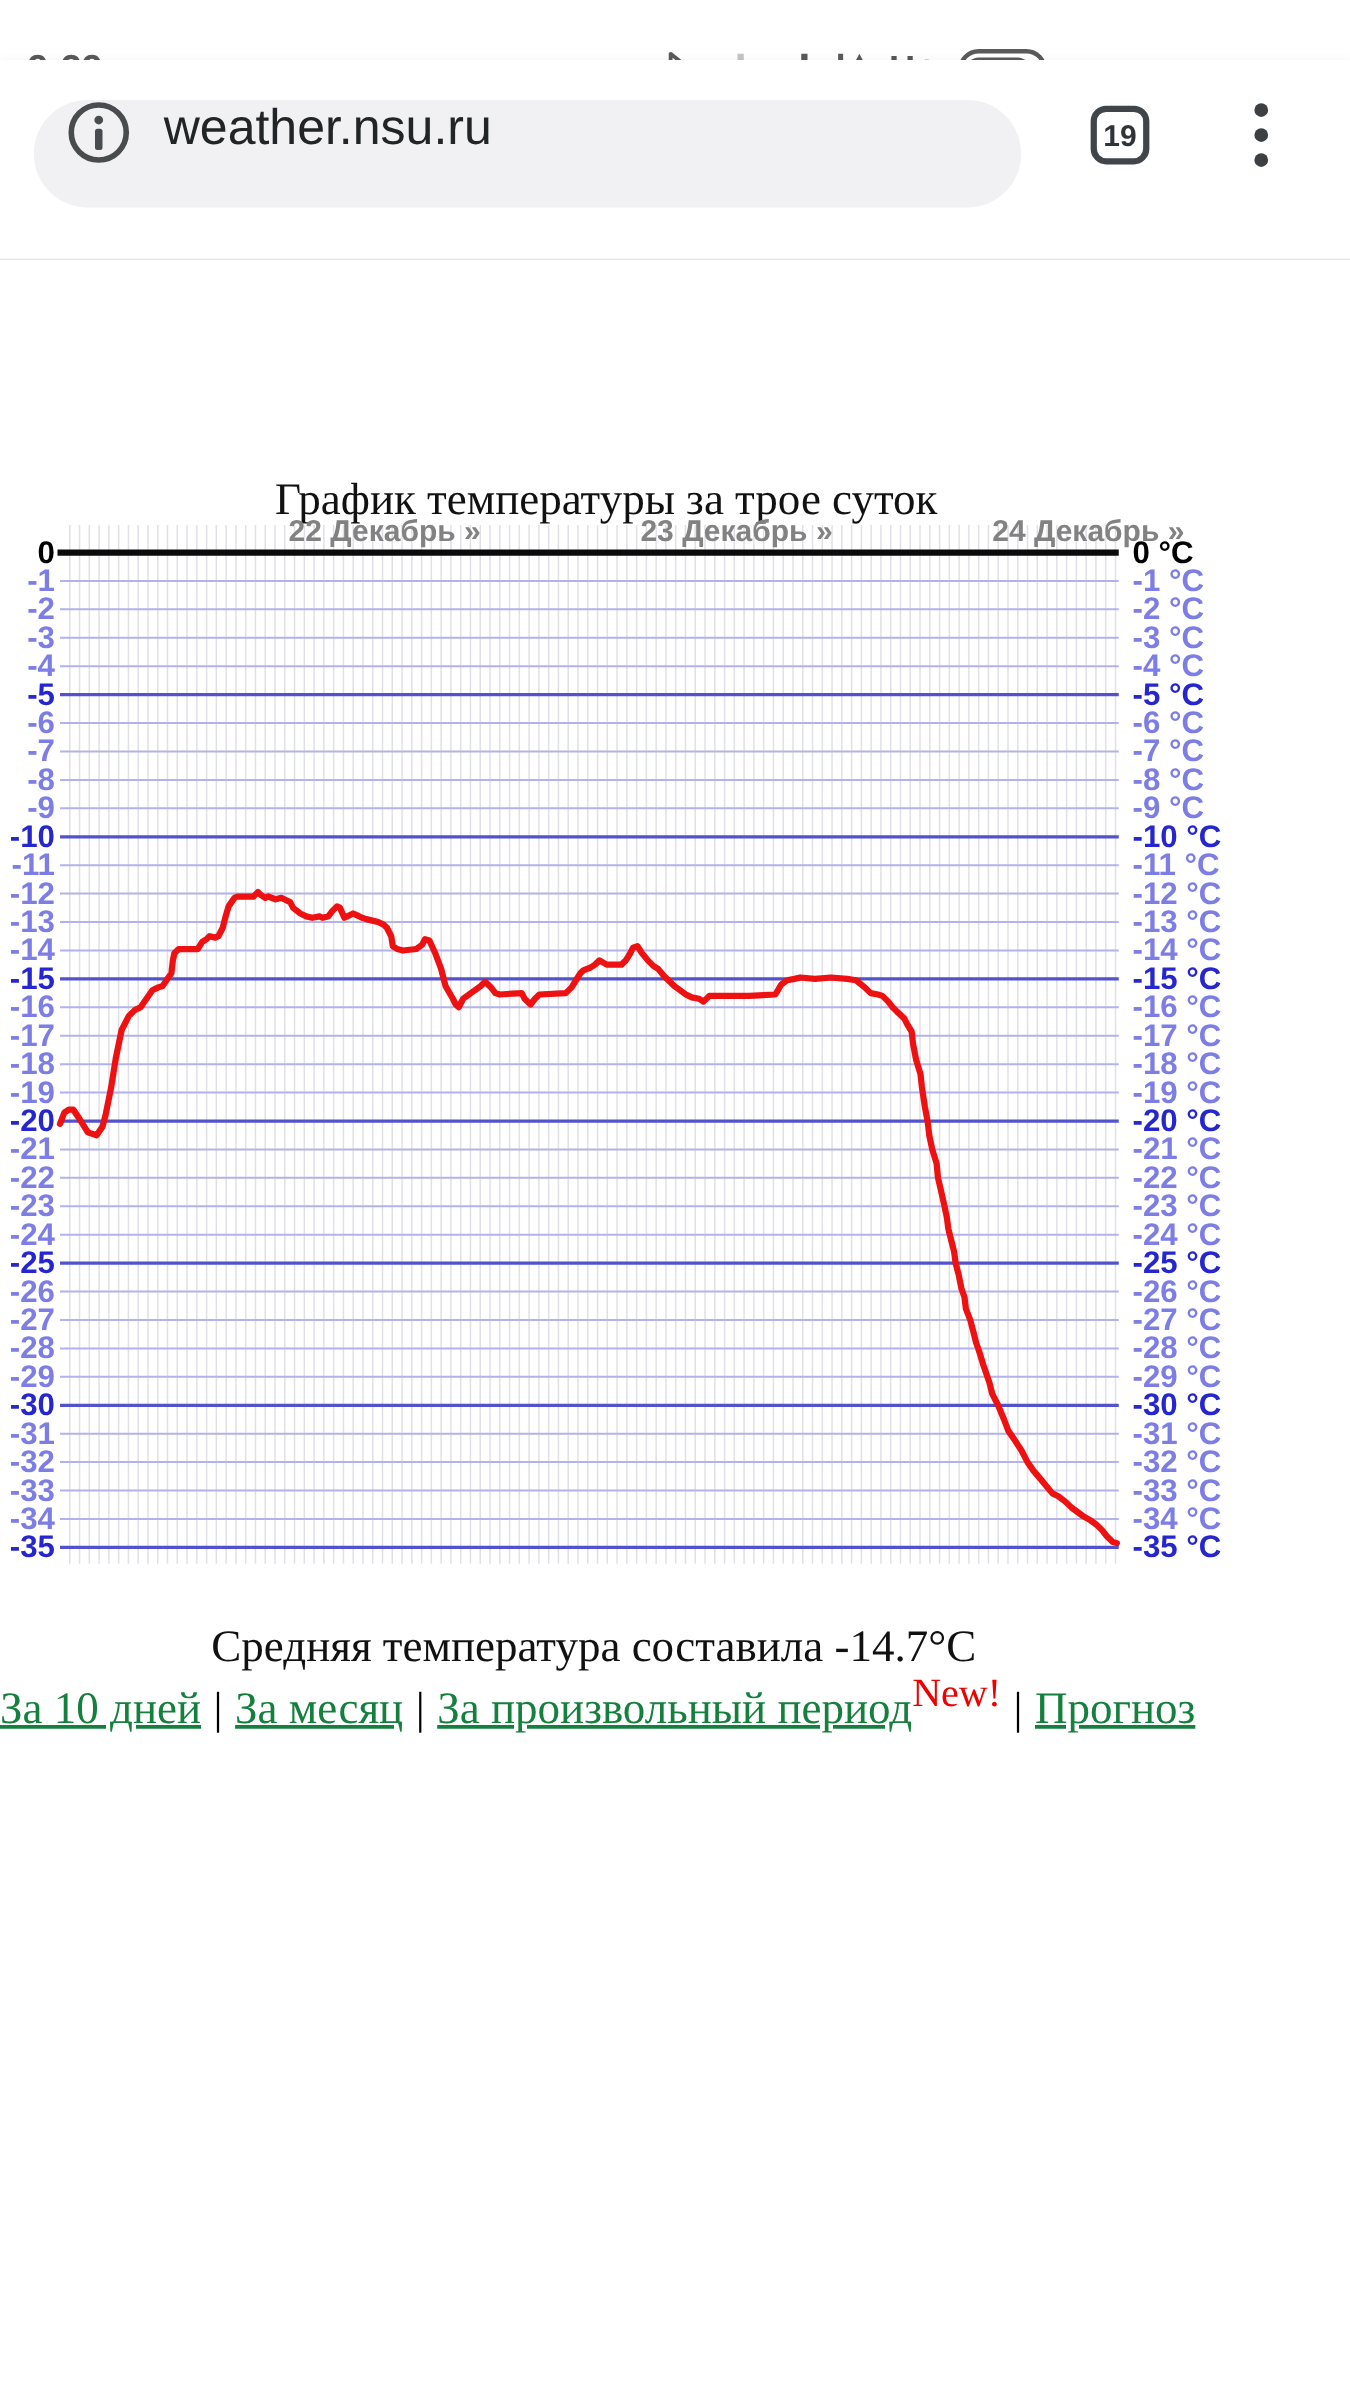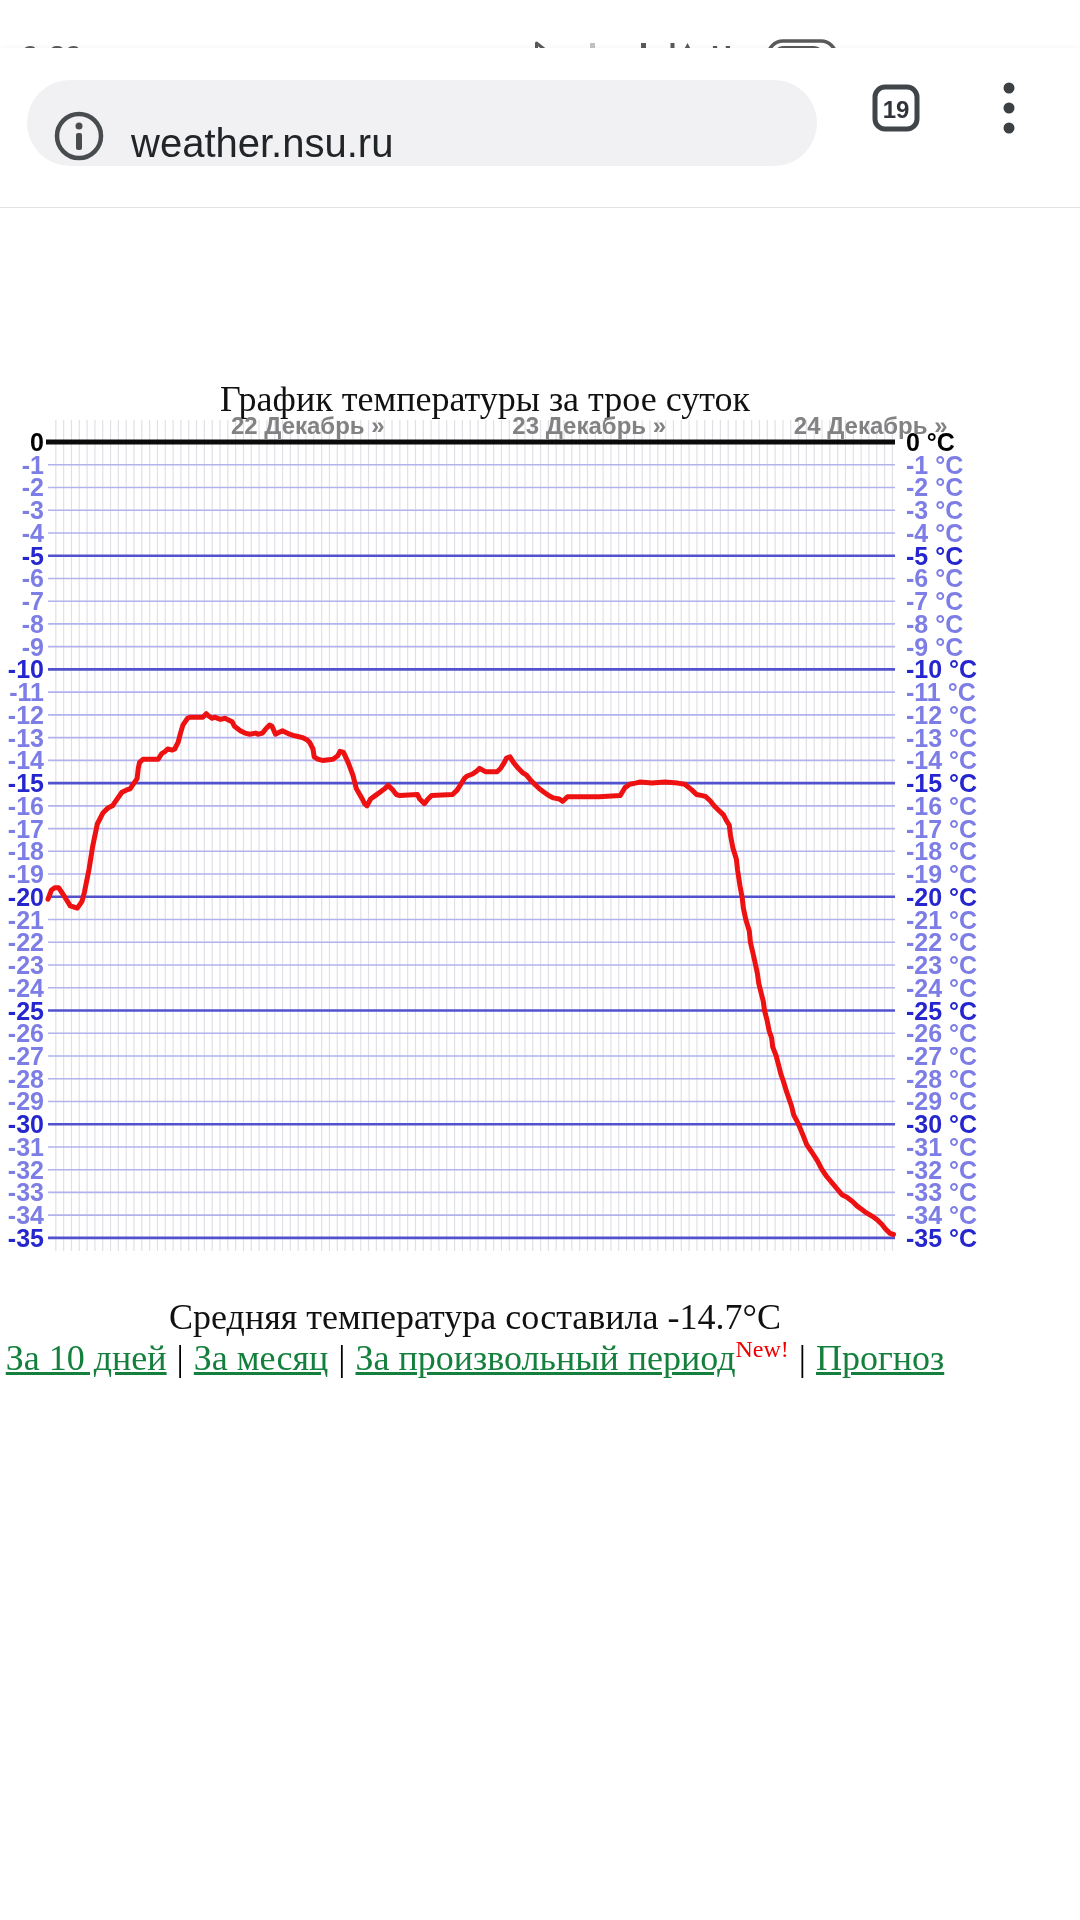--- a/index.html
+++ b/index.html
@@ -10,36 +10,36 @@
     display:flex;align-items:center;justify-content:space-between;padding:0 22px;box-sizing:border-box;margin-top:32px;}
   .sb-time{font-family:"Liberation Sans",sans-serif;font-size:30px;font-weight:bold;color:#5a5a5a;}
   .sb-icons{display:flex;align-items:center;gap:15px;}
   .sb-icons svg{display:block;}
   .hplus{font-family:"Liberation Sans",sans-serif;font-size:29px;font-weight:bold;color:#575757;letter-spacing:1px;}
 
   
   .toolbar{position:absolute;top:48px;left:0;width:1080px;height:159px;background:#fff;
     border-bottom:1px solid #e2e2e2;box-shadow:0 4px 10px rgba(0,0,0,.12);}
   .urlpill{position:absolute;left:27px;top:32px;width:790px;height:86px;border-radius:43px;background:#f1f1f4;
-    display:flex;align-items:flex-end;box-sizing:border-box;padding-left:26px;}
+    display:flex;align-items:flex-start;box-sizing:border-box;padding-left:26px;}
   .urltext{font-family:"Liberation Sans",sans-serif;font-size:40px;color:#222527;margin-left:26px;}
   .tabbox{position:absolute;left:872px;top:36px;width:48px;height:63px;}
   .menubtn{position:absolute;left:994px;top:32px;width:30px;height:56px;}
 
   
   .content{position:absolute;top:208px;left:0;width:1080px;height:1712px;background:#fff;}
   .page-title{position:absolute;top:86px;left:36px;margin:0;font-size:70px;font-weight:bold;color:#000;
     letter-spacing:-1px;white-space:nowrap;}
   .subtitle{position:absolute;top:160px;left:0;width:950px;margin:10px;text-align:center;font-size:36px;color:#111;}
   .chart-svg{position:absolute;top:0;left:0;pointer-events:none;}
   .avg-line{position:absolute;top:1088px;left:0;width:950px;margin:0;text-align:center;font-size:36px;color:#111;}
   .links-line{position:absolute;top:1128px;left:0;width:950px;margin:0;text-align:center;font-size:36px;color:#000;white-space:nowrap;}
   .links-line a{color:#15803d;text-decoration:underline;}
   .links-line .sep{color:#000;padding:0 10px;}
-  .links-line sup{color:#ee0000;font-size:24px;font-family:"Liberation Serif",serif;}
+  .links-line sup{color:#ee0000;font-size:32px;font-family:"Liberation Serif",serif;}
 </style>
 </head>
 <body>
 
 <div class="statusbar">
   <span class="sb-time">9:29</span>
   <span class="sb-icons">
     <span>
       <svg width="42" height="12" viewBox="0 0 42 12">
           <circle cx="6" cy="6" r="5" fill="#5a5a5a"></circle>

